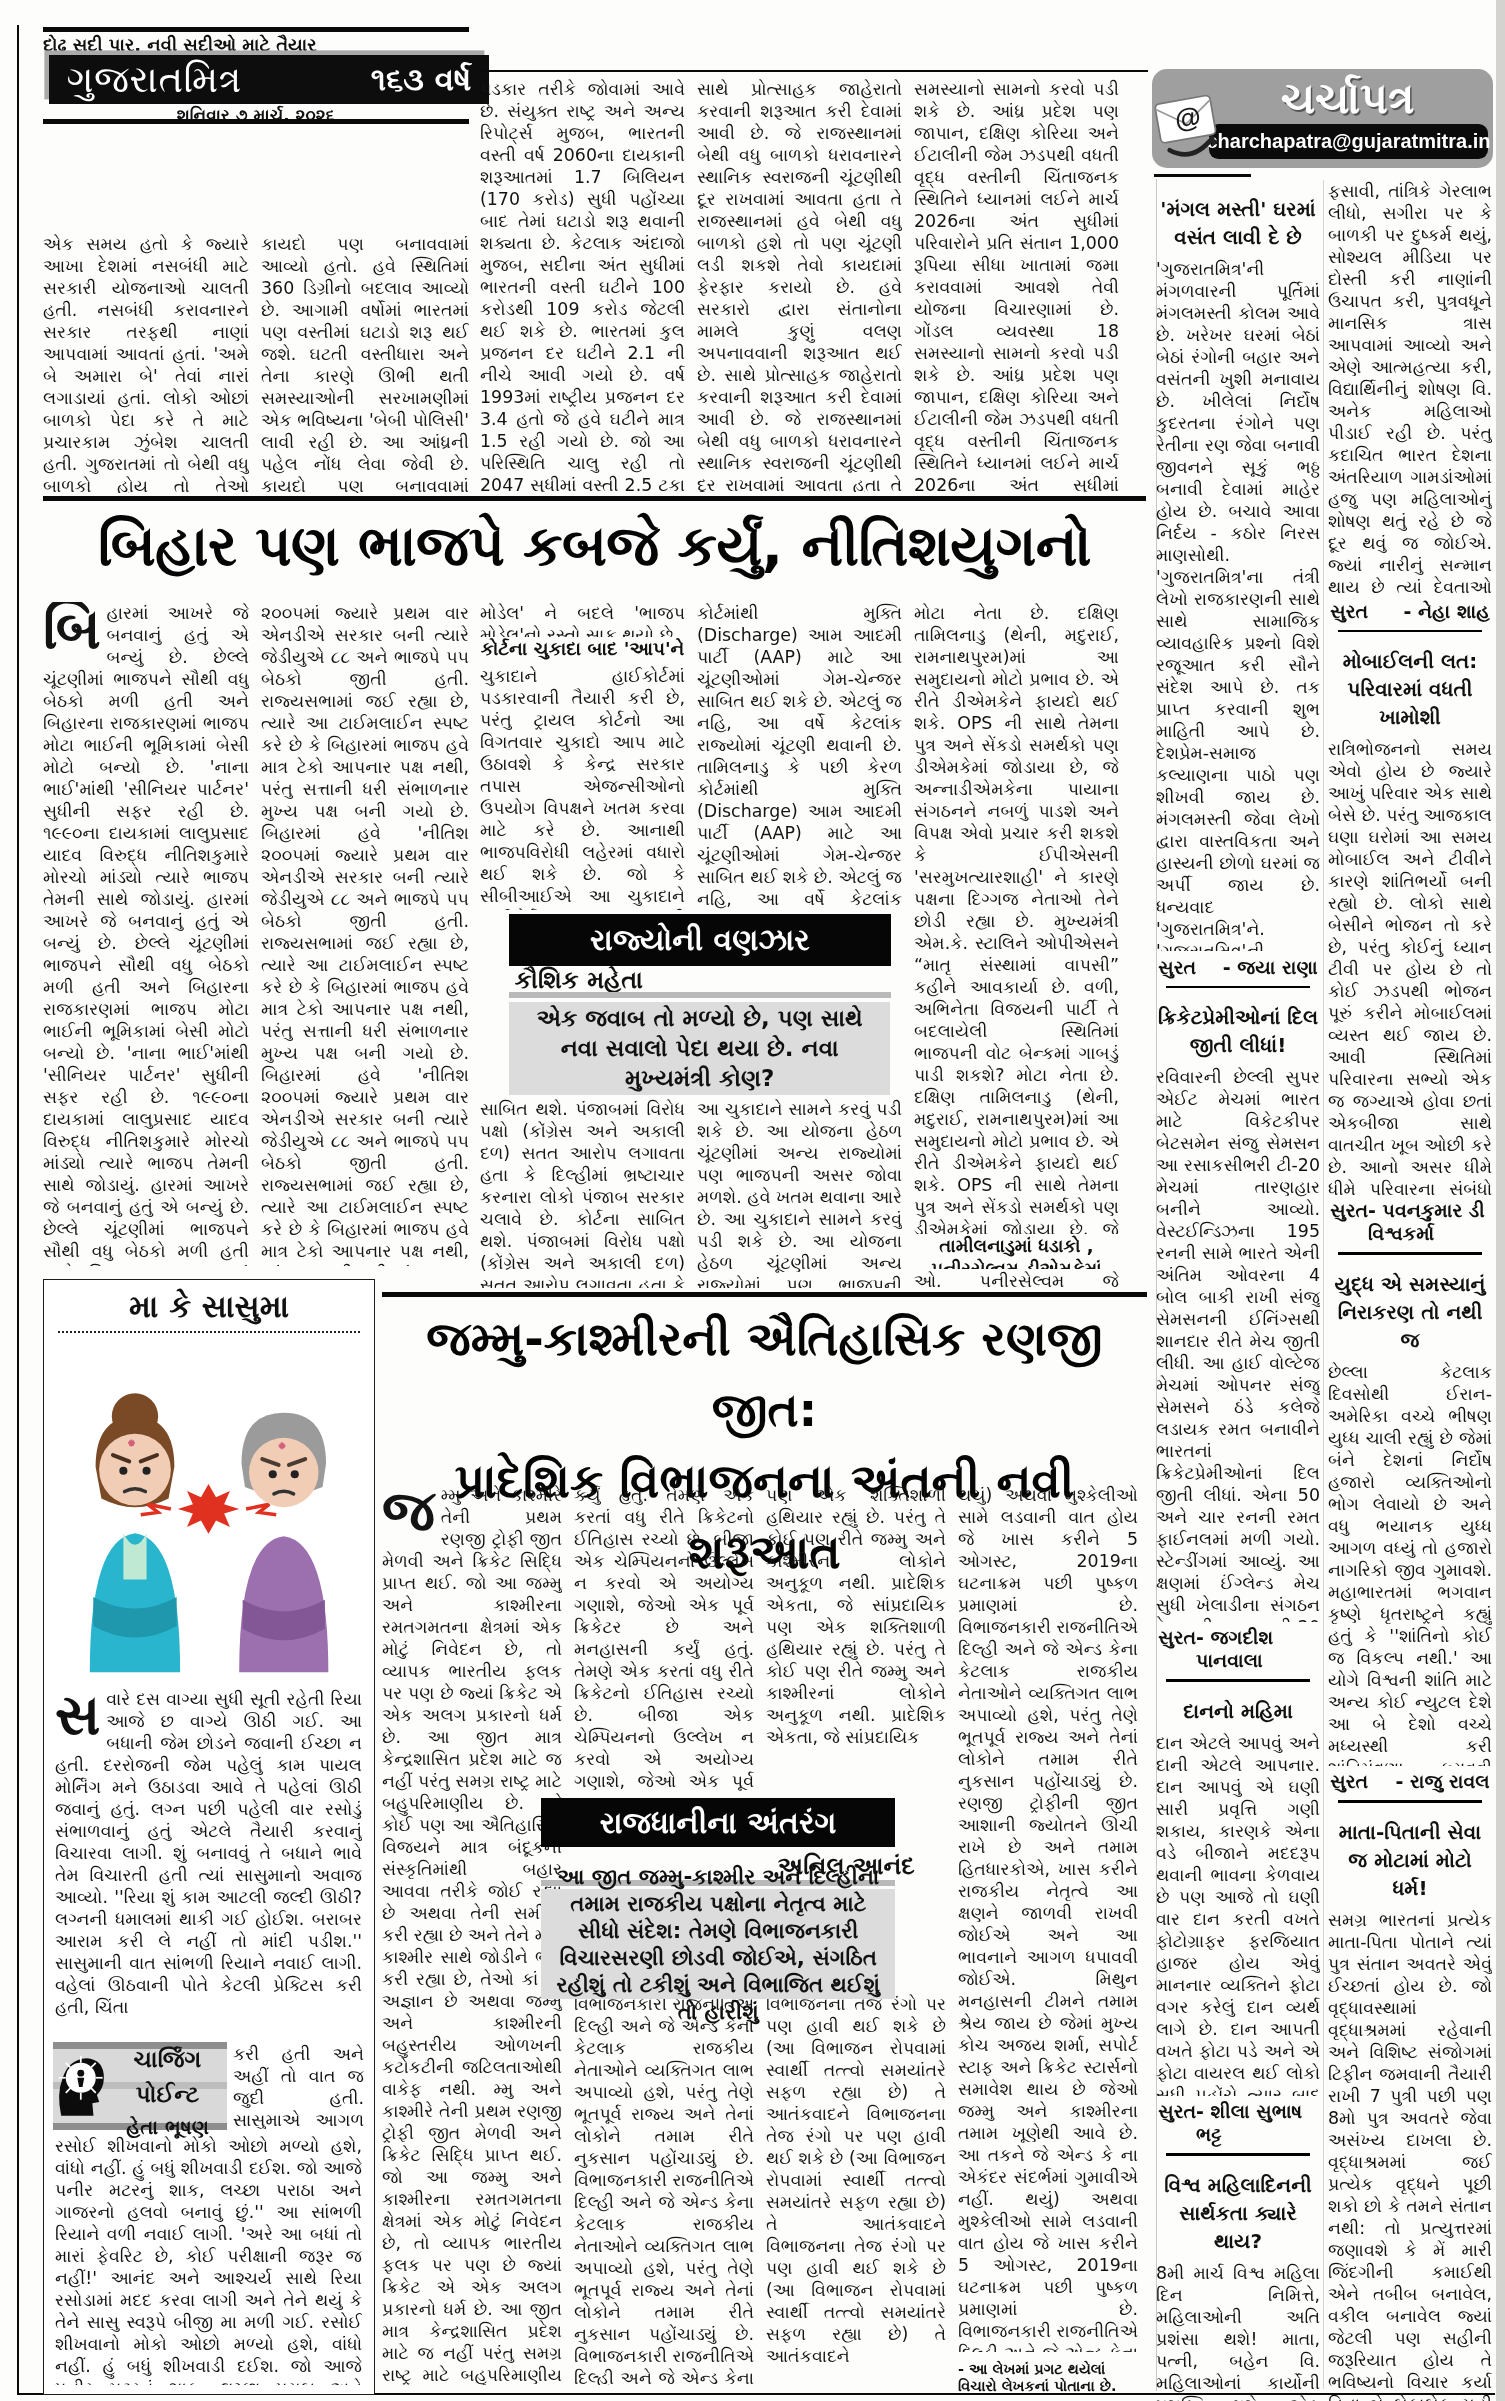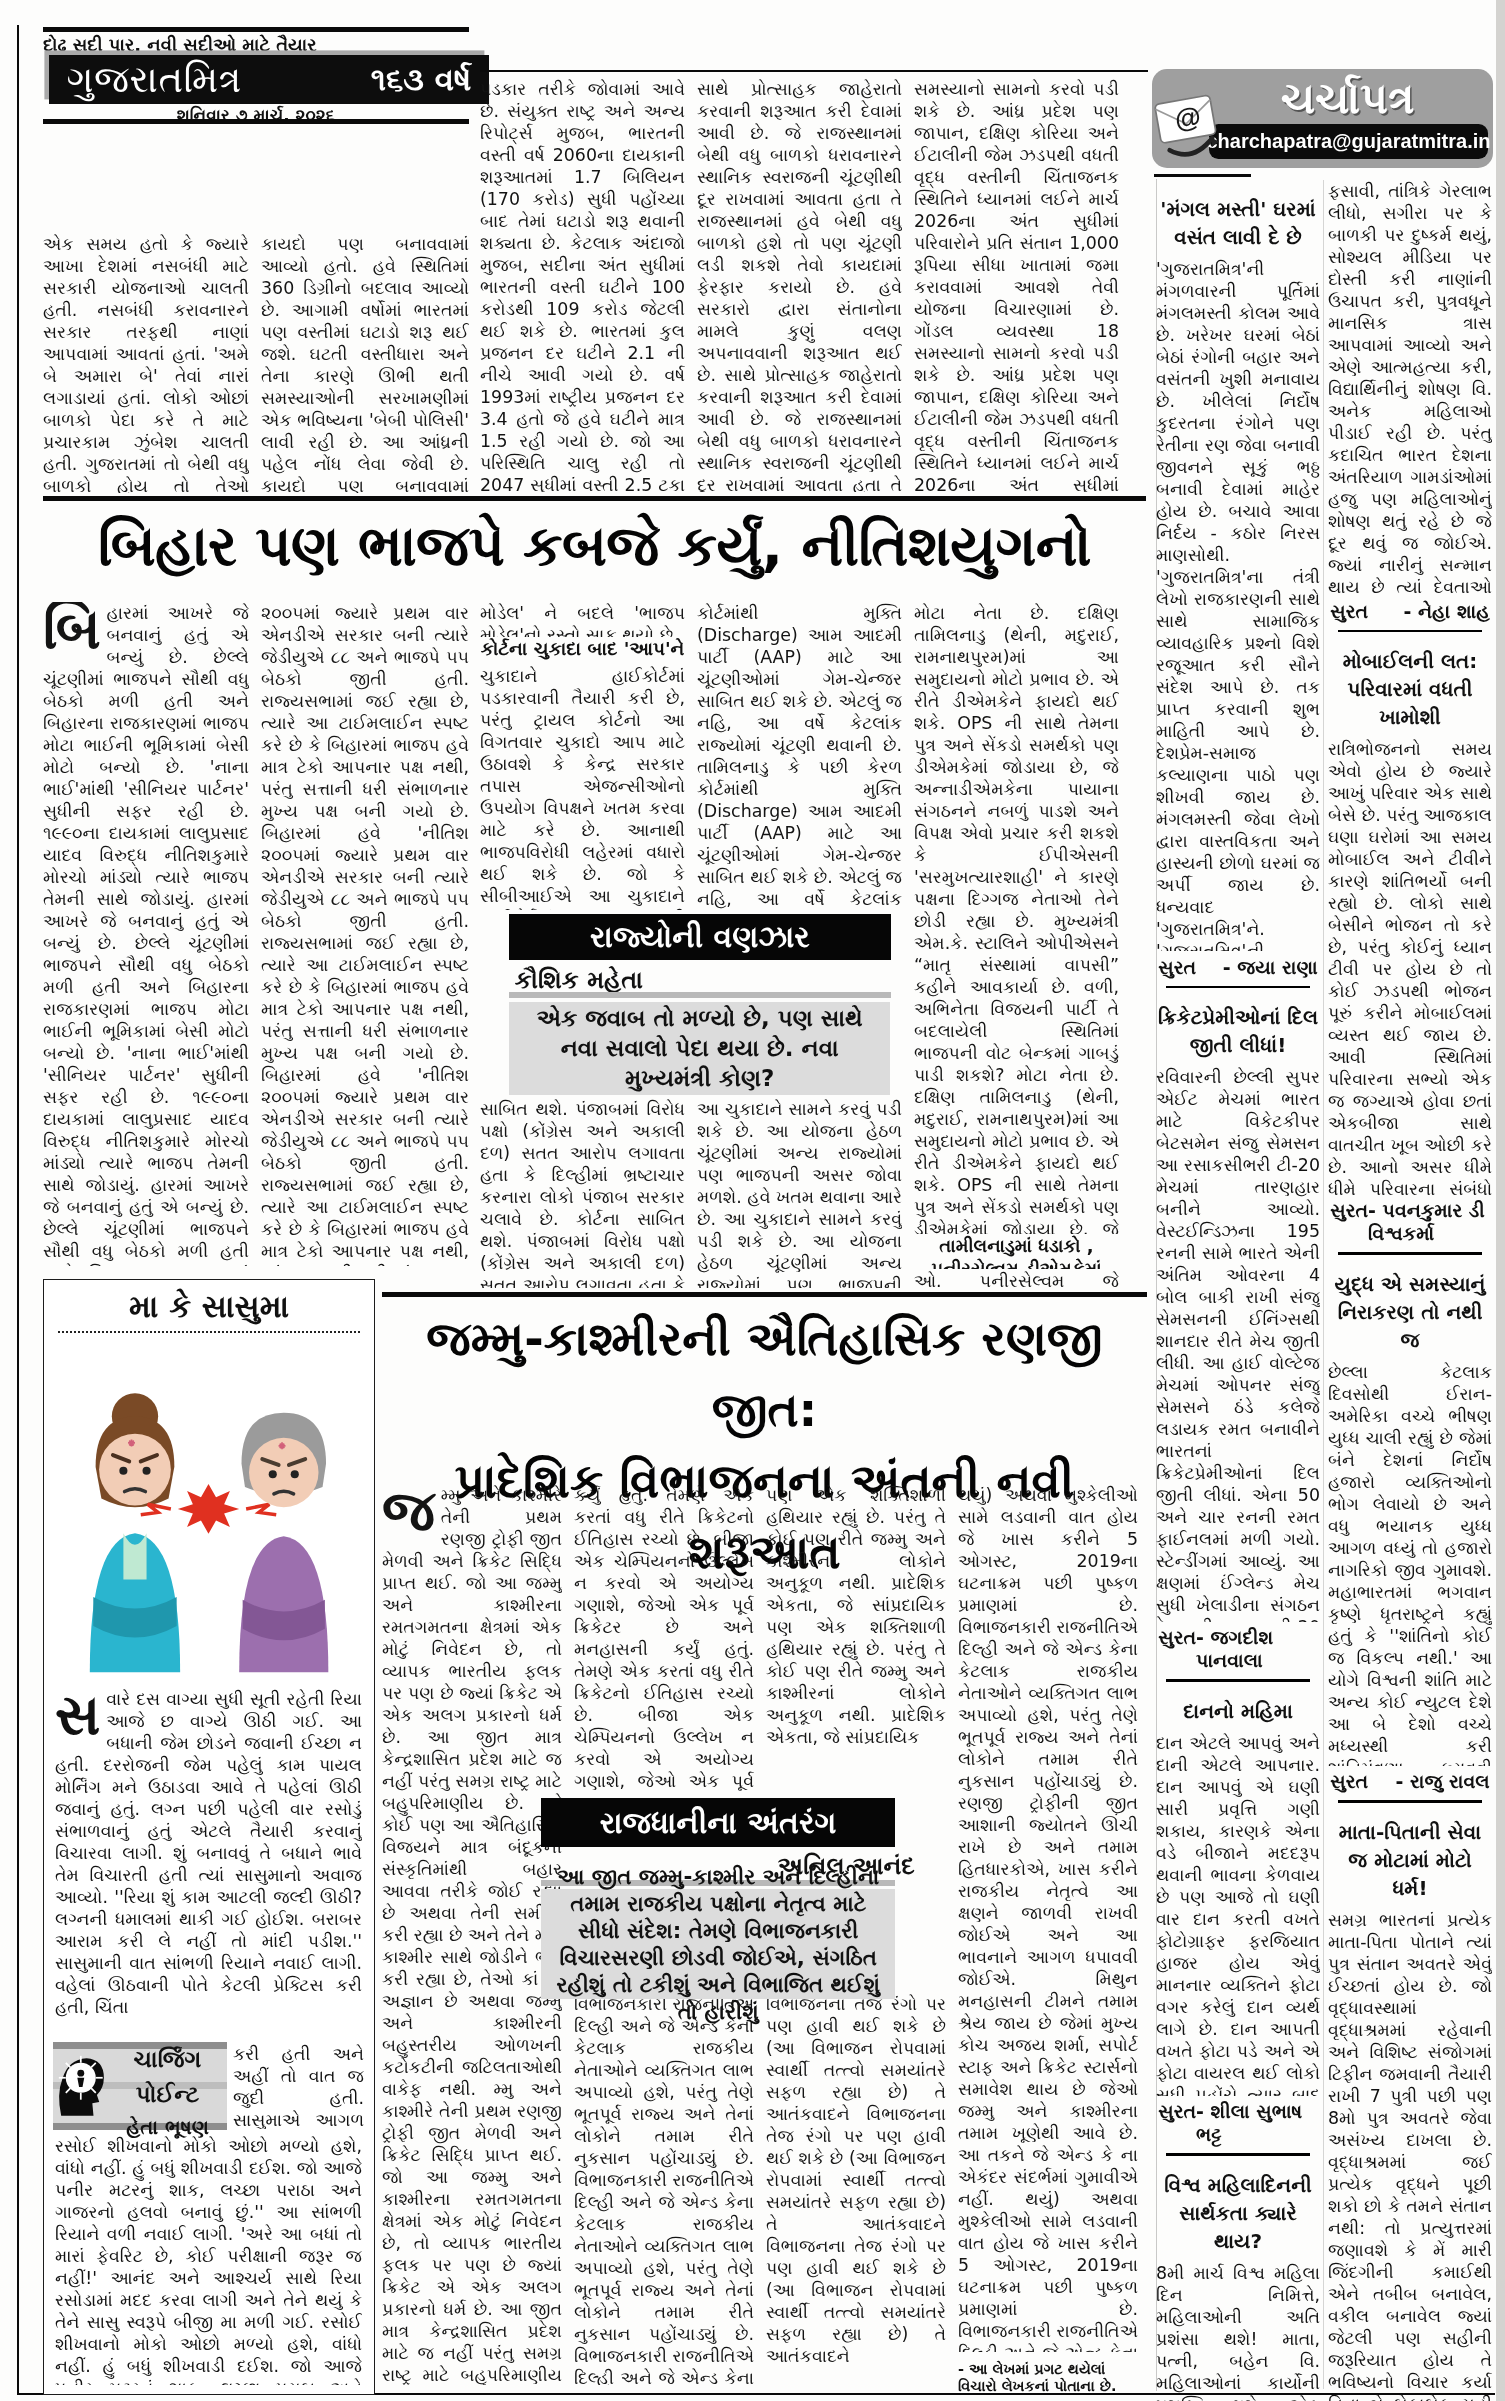--- a/index.html
+++ b/index.html
@@ -80,21 +80,21 @@
   <div class="col" style="left:480px;top:602px;width:205px;height:35px;">મોડેલ' ને બદલે 'ભાજપ મોડેલ'નો રસ્તો સાફ થયો છે.</div>
   <div class="subhead" style="left:480px;top:637px;width:205px;height:25.4px;">કોર્ટના ચુકાદા બાદ 'આપ'ને</div>
   <div class="col" style="left:480px;top:665px;width:205px;height:245px;">ચુકાદાને હાઈકોર્ટમાં પડકારવાની તૈયારી કરી છે, પરંતુ ટ્રાયલ કોર્ટનો આ વિગતવાર ચુકાદો આપ માટે ઉઠાવશે કે કેન્દ્ર સરકાર તપાસ એજન્સીઓનો ઉપયોગ વિપક્ષને ખતમ કરવા માટે કરે છે. આનાથી ભાજપવિરોધી લહેરમાં વધારો થઈ શકે છે. જો કે સીબીઆઈએ આ ચુકાદાને હાઈકોર્ટમાં પડકારવાની તૈયારી કરી છે, પરંતુ ટ્રાયલ કોર્ટનો આ વિગતવાર ચુકાદો આપ માટે ઉઠાવશે કે કેન્દ્ર સરકાર તપાસ એજન્સીઓનો ઉપયોગ વિપક્ષને ખતમ કરવા માટે કરે છે. આનાથી ભાજપવિરોધી લહેરમાં વધારો થઈ શકે છે. જો કે સીબીઆઈએ આ</div>
   <div class="col" style="left:480px;top:1098px;width:205px;height:190px;">સાબિત થશે. પંજાબમાં વિરોધ પક્ષો (કોંગ્રેસ અને અકાલી દળ) સતત આરોપ લગાવતા હતા કે દિલ્હીમાં ભ્રષ્ટાચાર કરનારા લોકો પંજાબ સરકાર ચલાવે છે. કોર્ટના સાબિત થશે. પંજાબમાં વિરોધ પક્ષો (કોંગ્રેસ અને અકાલી દળ) સતત આરોપ લગાવતા હતા કે દિલ્હીમાં ભ્રષ્ટાચાર કરનારા લોકો પંજાબ સરકાર ચલાવે છે. કોર્ટના</div>
   <div class="col" style="left:697px;top:602px;width:205px;height:309px;">કોર્ટમાંથી મુક્તિ (Discharge) આમ આદમી પાર્ટી (AAP) માટે આ ચૂંટણીઓમાં ગેમ-ચેન્જર સાબિત થઈ શકે છે. એટલું જ નહિ, આ વર્ષે કેટલાંક રાજ્યોમાં ચૂંટણી થવાની છે. તામિલનાડુ કે પછી કેરળ કોર્ટમાંથી મુક્તિ (Discharge) આમ આદમી પાર્ટી (AAP) માટે આ ચૂંટણીઓમાં ગેમ-ચેન્જર સાબિત થઈ શકે છે. એટલું જ નહિ, આ વર્ષે કેટલાંક રાજ્યોમાં ચૂંટણી થવાની છે. તામિલનાડુ કે પછી કેરળ</div>
   <div class="col" style="left:697px;top:1098px;width:205px;height:190px;">આ ચુકાદાને સામને કરવું પડી શકે છે. આ યોજના હેઠળ ચૂંટણીમાં અન્ય રાજ્યોમાં પણ ભાજપની અસર જોવા મળશે. હવે ખતમ થવાના આરે છે. આ ચુકાદાને સામને કરવું પડી શકે છે. આ યોજના હેઠળ ચૂંટણીમાં અન્ય રાજ્યોમાં પણ ભાજપની અસર જોવા મળશે. હવે ખતમ થવાના આરે છે.</div>
   <div class="col" style="left:914px;top:602px;width:205px;height:632px;">મોટા નેતા છે. દક્ષિણ તામિલનાડુ (થેની, મદુરાઈ, રામનાથપુરમ)માં આ સમુદાયનો મોટો પ્રભાવ છે. એ રીતે ડીએમકેને ફાયદો થઈ શકે. OPS ની સાથે તેમના પુત્ર અને સેંકડો સમર્થકો પણ ડીએમકેમાં જોડાયા છે, જે અન્નાડીએમકેના પાયાના સંગઠનને નબળું પાડશે અને વિપક્ષ એવો પ્રચાર કરી શકશે કે ઈપીએસની 'સરમુખત્યારશાહી' ને કારણે પક્ષના દિગ્ગજ નેતાઓ તેને છોડી રહ્યા છે. મુખ્યમંત્રી એમ.કે. સ્ટાલિને ઓપીએસને “માતૃ સંસ્થામાં વાપસી” કહીને આવકાર્યા છે. વળી, અભિનેતા વિજયની પાર્ટી તે બદલાયેલી સ્થિતિમાં ભાજપની વોટ બેન્કમાં ગાબડું પાડી શકશે? મોટા નેતા છે. દક્ષિણ તામિલનાડુ (થેની, મદુરાઈ, રામનાથપુરમ)માં આ સમુદાયનો મોટો પ્રભાવ છે. એ રીતે ડીએમકેને ફાયદો થઈ શકે. OPS ની સાથે તેમના પુત્ર અને સેંકડો સમર્થકો પણ ડીએમકેમાં જોડાયા છે, જે અન્નાડીએમકેના પાયાના સંગઠનને નબળું પાડશે અને વિપક્ષ એવો પ્રચાર કરી શકશે કે ઈપીએસની 'સરમુખત્યારશાહી' ને કારણે પક્ષના દિગ્ગજ નેતાઓ તેને છોડી રહ્યા છે. મુખ્યમંત્રી એમ.કે. સ્ટાલિને ઓપીએસને “માતૃ સંસ્થામાં વાપસી” કહીને આવકાર્યા છે. વળી, અભિનેતા વિજયની પાર્ટી તે બદલાયેલી સ્થિતિમાં ભાજપની વોટ બેન્કમાં ગાબડું પાડી શકશે?</div>
   <div class="subhead" style="left:914px;top:1234px;width:205px;height:35px;font-size:18px;">તામીલનાડુમાં ધડાકો , પનીરસેલ્વમ ડીએમકેમાં</div>
   <div class="col" style="left:914px;top:1270px;width:205px;height:18.5px;">ઓ. પનીરસેલ્વમ જે ઓપીએસ</div>
 
-  <div class="blackbox abs" style="left:509px;top:914px;width:382px;height:46px;font-size:30px;">રાજ્યોની વણઝાર</div>
+  <div class="blackbox abs" style="left:509px;top:914px;width:382px;height:52px;font-size:30px;">રાજ્યોની વણઝાર</div>
   <div class="abs bylinebar" style="left:509px;top:962px;width:376px;">કૌશિક મહેતા</div>
   <div class="grayrule" style="left:509px;top:992px;width:382px;height:5.8px;"></div>
   <div class="quotebox abs" style="left:509px;top:1002px;width:356px;height:81px;">એક જવાબ તો મળ્યો છે, પણ સાથે નવા સવાલો પેદા થયા છે. નવા મુખ્યમંત્રી કોણ?</div>
 
   <div class="cartbox" style="left:43px;top:1279px;width:330px;height:1114px;">
     <div class="carttitle">મા કે સાસુમા</div>
     <div class="dotted"></div>
   </div>
   <svg class="abs" style="left:55px;top:1348px;" width="307" height="330" viewBox="0 0 530 570">
 

